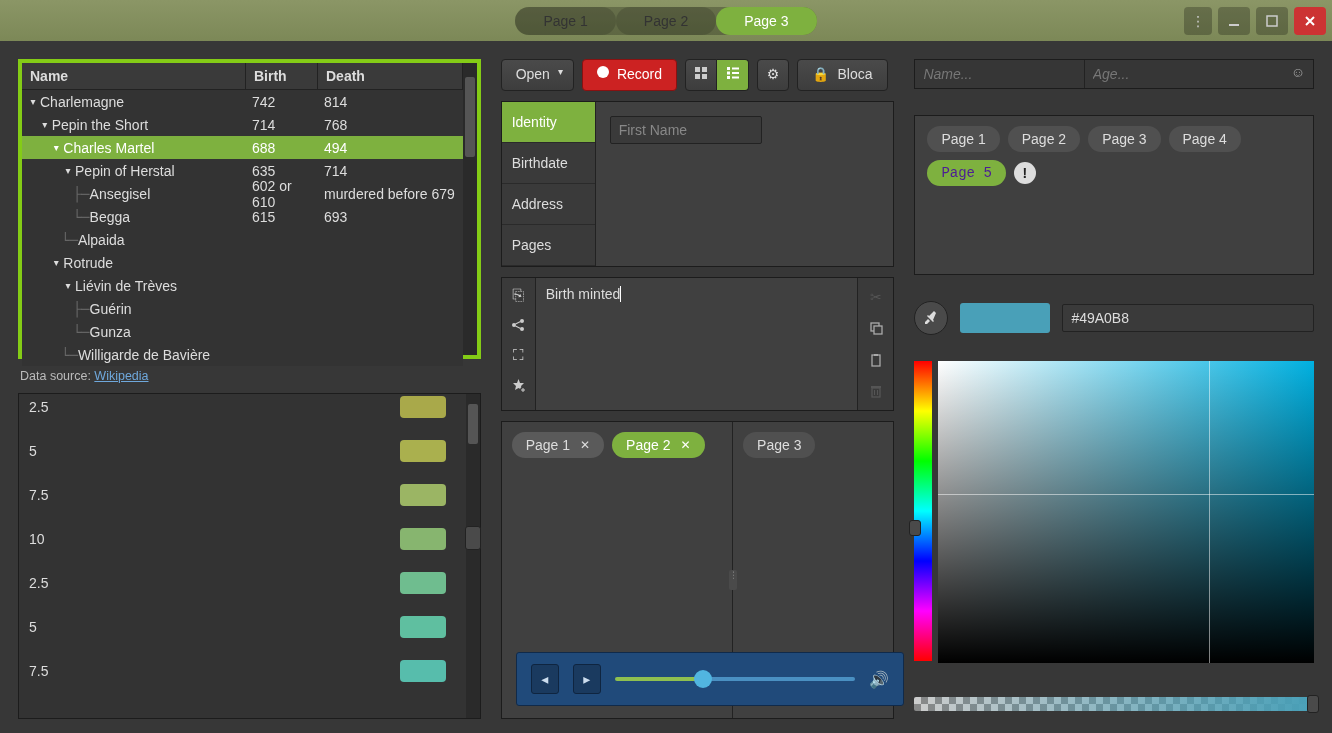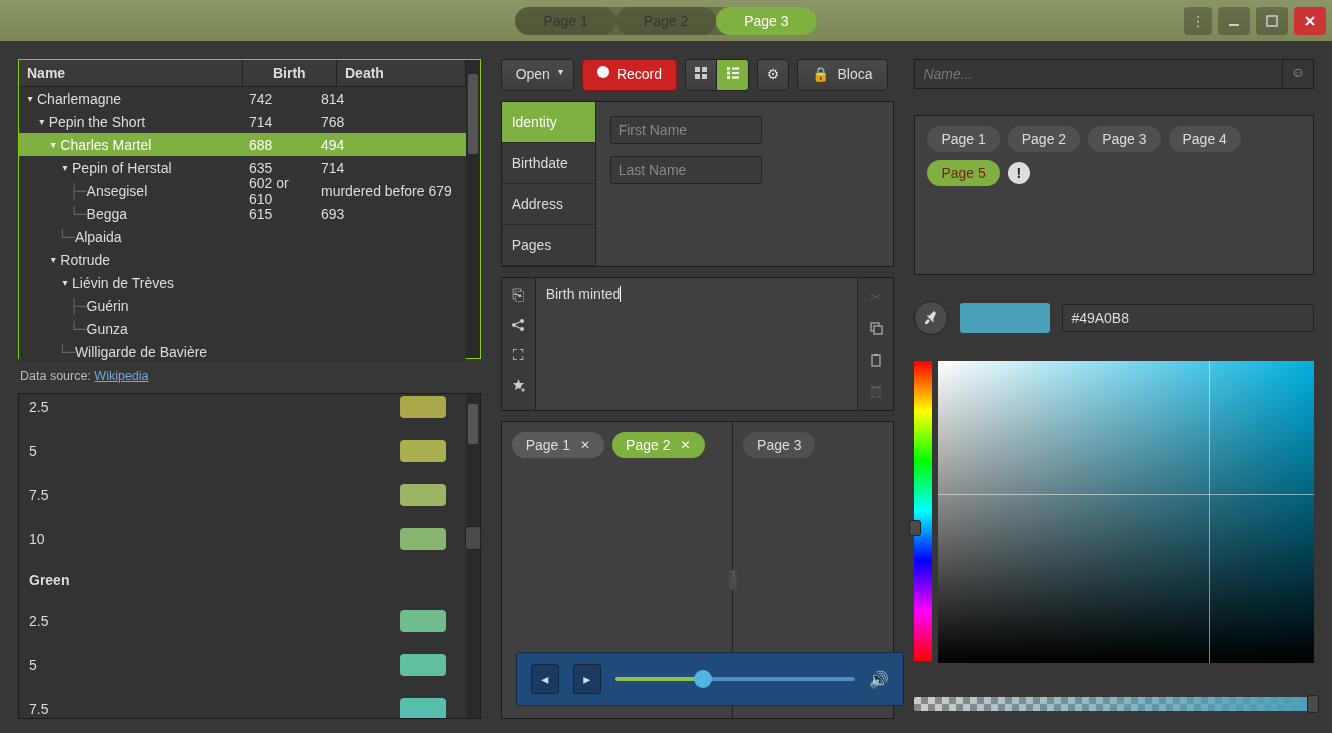--- a/index.html
+++ b/index.html
@@ -16,26 +16,26 @@
 .titlebar-btn.close { background: #cc3333; color: #fff; }
 .titlebar-btn.menu { width: 28px; }
 
 
 .main { display: flex; padding: 18px 18px 14px 18px; gap: 20px; height: calc(100% - 41px); }
 .col-left { width: 470px; display: flex; flex-direction: column; gap: 6px; }
 .col-mid { width: 400px; display: flex; flex-direction: column; gap: 10px; }
 .col-right { width: 406px; display: flex; flex-direction: column; gap: 26px; }
 
 
-.tree-panel { border: 1px solid #84cc16; background: #333; height: 300px; display: flex; }
+.tree-panel { border: 4px solid #84cc16; background: #333; height: 300px; display: flex; }
 .tree-content { flex: 1; }
 .tree-header { display: flex; background: #3a3a3a; border-bottom: 1px solid #222; }
 .tree-header > div { padding: 5px 8px; font-weight: 600; border-right: 1px solid #222; font-size: 14px; color: #ddd; }
 .th-name { width: 224px; }
-.th-birth { width: 72px; margin-left: 22px; }
+.th-birth { width: 72px; }
 .th-death { flex: 1; }
 .tree-body { background: #333; }
 .tree-row { display: flex; align-items: center; height: 23px; font-size: 14px; }
 .tree-row.selected { background: #7eb13f; color: #fff; }
 .tree-cell-name { width: 224px; display: flex; align-items: center; padding-left: 4px; }
 .tree-cell-birth { width: 72px; padding-left: 6px; }
 .tree-cell-death { flex: 1; padding-left: 6px; }
 .tree-indent { display: inline-block; }
 .tree-arrow { width: 14px; display: inline-block; text-align: center; cursor: pointer; font-size: 10px; }
 .tree-line { color: #666; font-family: monospace; }
@@ -104,21 +104,21 @@
 
 .search-row { display: flex; border: 1px solid #1c1c1c; background: #363636; }
 .search-input { flex: 1; background: transparent; border: none; padding: 6px 8px; color: #ddd; font-size: 14px; font-style: italic; }
 .search-input::placeholder { color: #777; font-style: italic; }
 .search-divider { width: 1px; background: #222; }
 .emoji-btn { padding: 4px 8px; color: #aaa; }
 
 .right-panel { border: 1px solid #1c1c1c; background: #404040; padding: 10px 12px; height: 160px; }
 .pill-row { display: flex; gap: 8px; align-items: center; flex-wrap: wrap; }
 .pill-dark { background: #505050; border-radius: 14px; padding: 5px 14px; font-size: 14px; cursor: pointer; }
-.pill-dark.active { background: #7eb13f; color: #7f1d1d; }
+.pill-dark.active { background: #7eb13f; color: #4c1d95; font-family: Liberation Mono, monospace; }
 .alert-icon { width: 22px; height: 22px; border-radius: 50%; background: #ddd; color: #222; display: flex; align-items: center; justify-content: center; font-weight: bold; font-size: 14px; }
 
 
 .picker-row { display: flex; gap: 12px; align-items: center; }
 .eyedrop { width: 34px; height: 34px; border-radius: 50%; background: #4a4a4a; border: 1px solid #222; display: flex; align-items: center; justify-content: center; cursor: pointer; }
 .color-preview { width: 90px; height: 30px; background: #49A0B8; border-radius: 3px; }
 .hex-input { flex: 1; background: #3a3a3a; border: 1px solid #222; padding: 5px 8px; color: #ddd; border-radius: 2px; font-size: 14px; }
 
 .picker-main { display: flex; gap: 0; height: 302px; position: relative; }
 .hue-strip { width: 18px; height: 300px; background: linear-gradient(to bottom, #ff0000, #ffff00, #00ff00, #00ffff, #0000ff, #ff00ff, #ff0000); position: relative; }
@@ -302,23 +302,20 @@
             <div class="color-swatch" style="background: rgb(170, 176, 78);"></div>
           </div>
           <div class="color-list-row">
             <span>7.5</span>
             <div class="color-swatch" style="background: rgb(155, 181, 100);"></div>
           </div>
           <div class="color-list-row">
             <span>10</span>
             <div class="color-swatch" style="background: rgb(135, 181, 111);"></div>
           </div>
-          <div class="color-list-row header">
-            <span>Green</span>
-          </div>
           <div class="color-list-row">
             <span>2.5</span>
             <div class="color-swatch" style="background: rgb(111, 189, 143);"></div>
           </div>
           <div class="color-list-row">
             <span>5</span>
             <div class="color-swatch" style="background: rgb(95, 191, 160);"></div>
           </div>
           <div class="color-list-row">
             <span>7.5</span>
@@ -373,21 +370,20 @@
 
     <div class="form-panel">
       <div class="side-tabs">
         <div class="side-tab active">Identity</div>
         <div class="side-tab">Birthdate</div>
         <div class="side-tab">Address</div>
         <div class="side-tab">Pages</div>
       </div>
       <div class="form-body">
         <input class="text-input" placeholder="First Name" style="">
-        <input class="text-input" placeholder="Last Name" style="">
       </div>
     </div>
 
     <div class="editor-panel">
       <div class="editor-left">
         <span class="editor-icon">⎘</span>
         <span class="editor-icon">
           <svg width="14" height="14" viewBox="0 0 14 14">
               <circle cx="3" cy="7" r="2" fill="#ccc"></circle>
               <circle cx="11" cy="3" r="2" fill="#ccc"></circle>
@@ -461,20 +457,21 @@
           </div>
         </div>
       </div>
     </div>
   </div>
 
   <div class="col-right">
     <div class="search-row">
       <input class="search-input" style="width: 50%;" placeholder="Name...">
       <div class="search-divider"></div>
+      <input class="search-input" placeholder="Age..." style="">
       <span class="emoji-btn">☺</span>
     </div>
 
     <div class="right-panel">
       <div class="pill-row">
         <div class="pill-dark">Page 1</div>
         <div class="pill-dark">Page 2</div>
         <div class="pill-dark">Page 3</div>
         <div class="pill-dark">Page 4</div>
         <div class="pill-dark active">Page 5</div>

